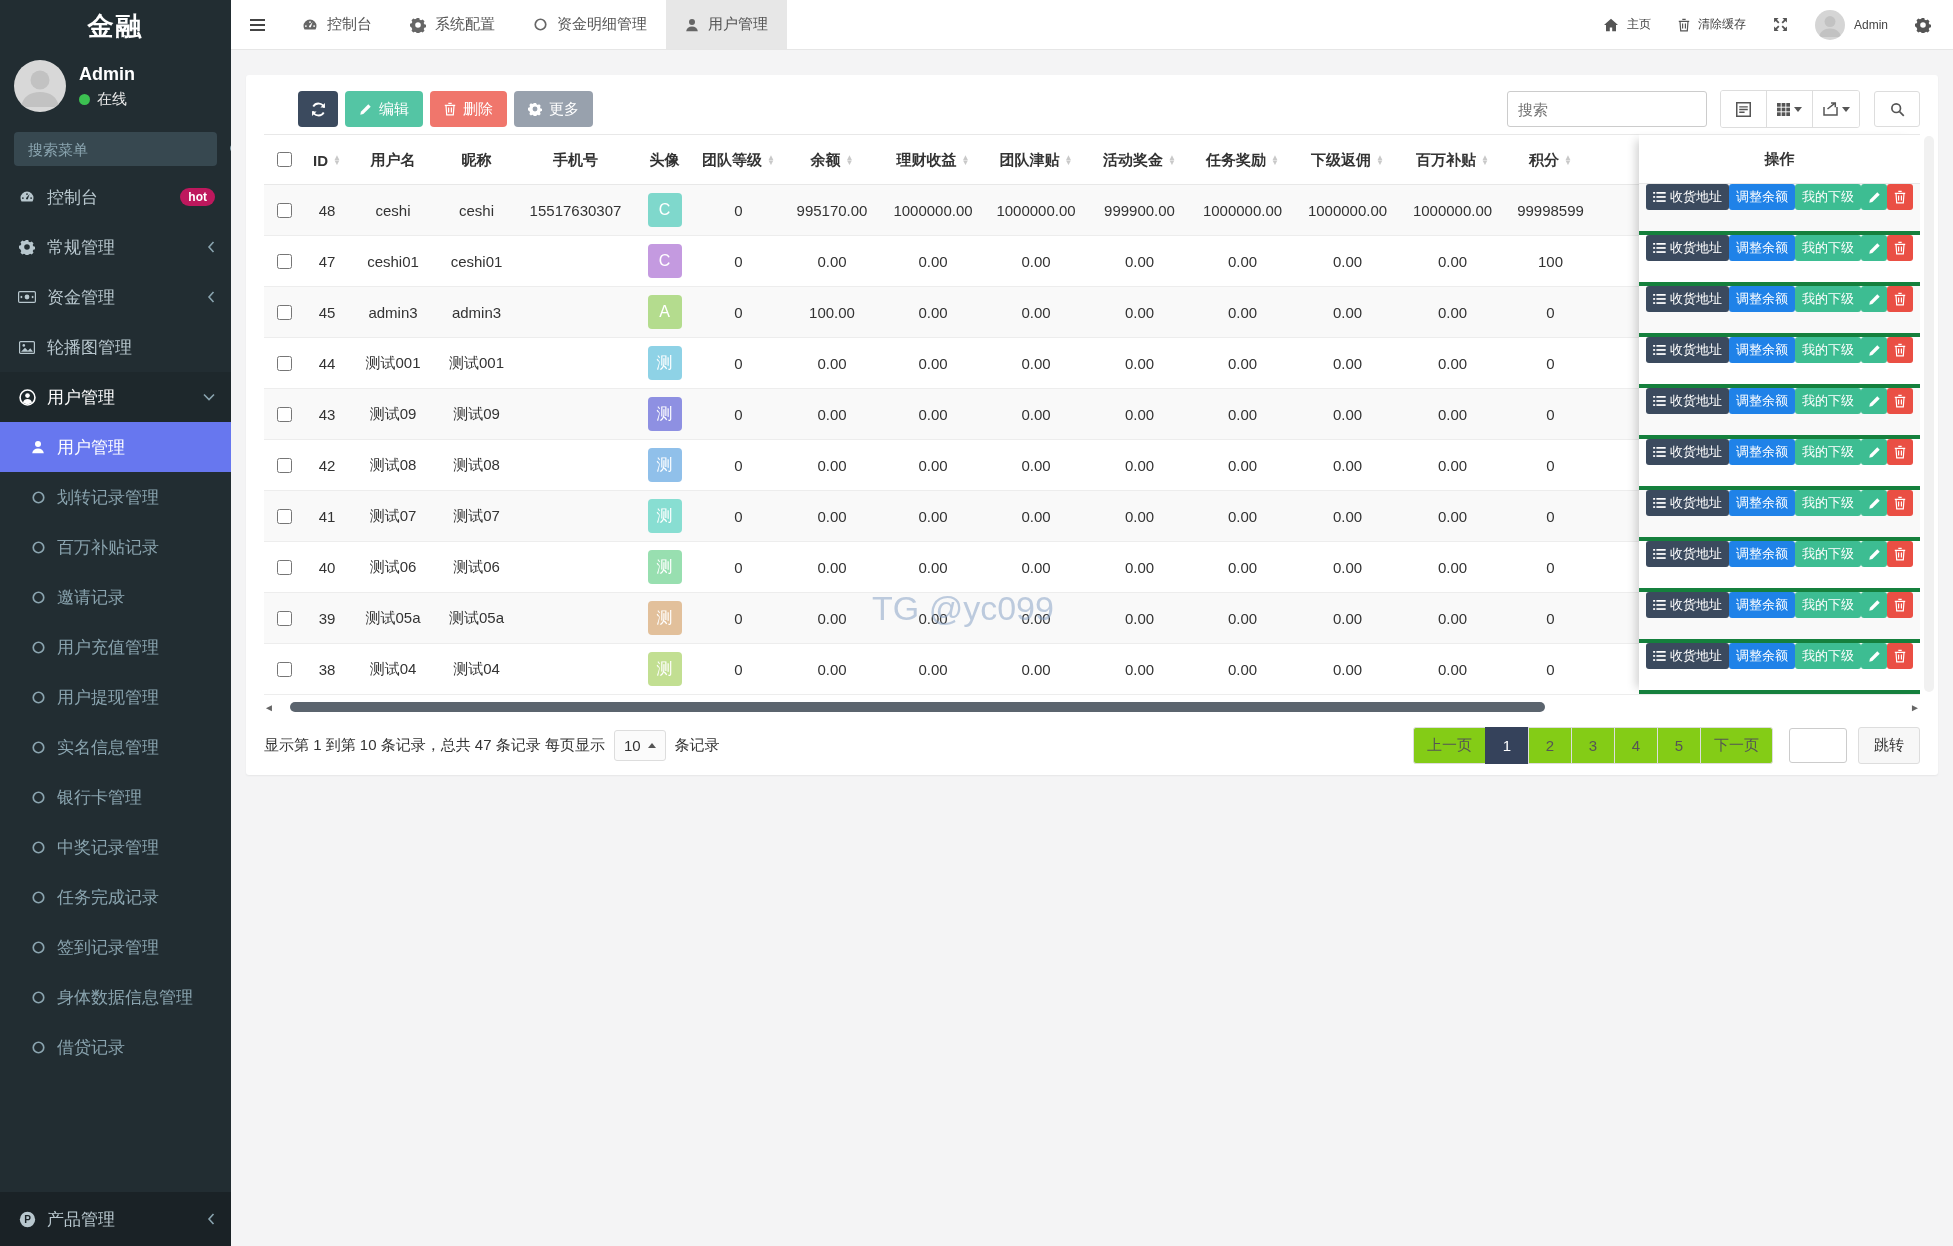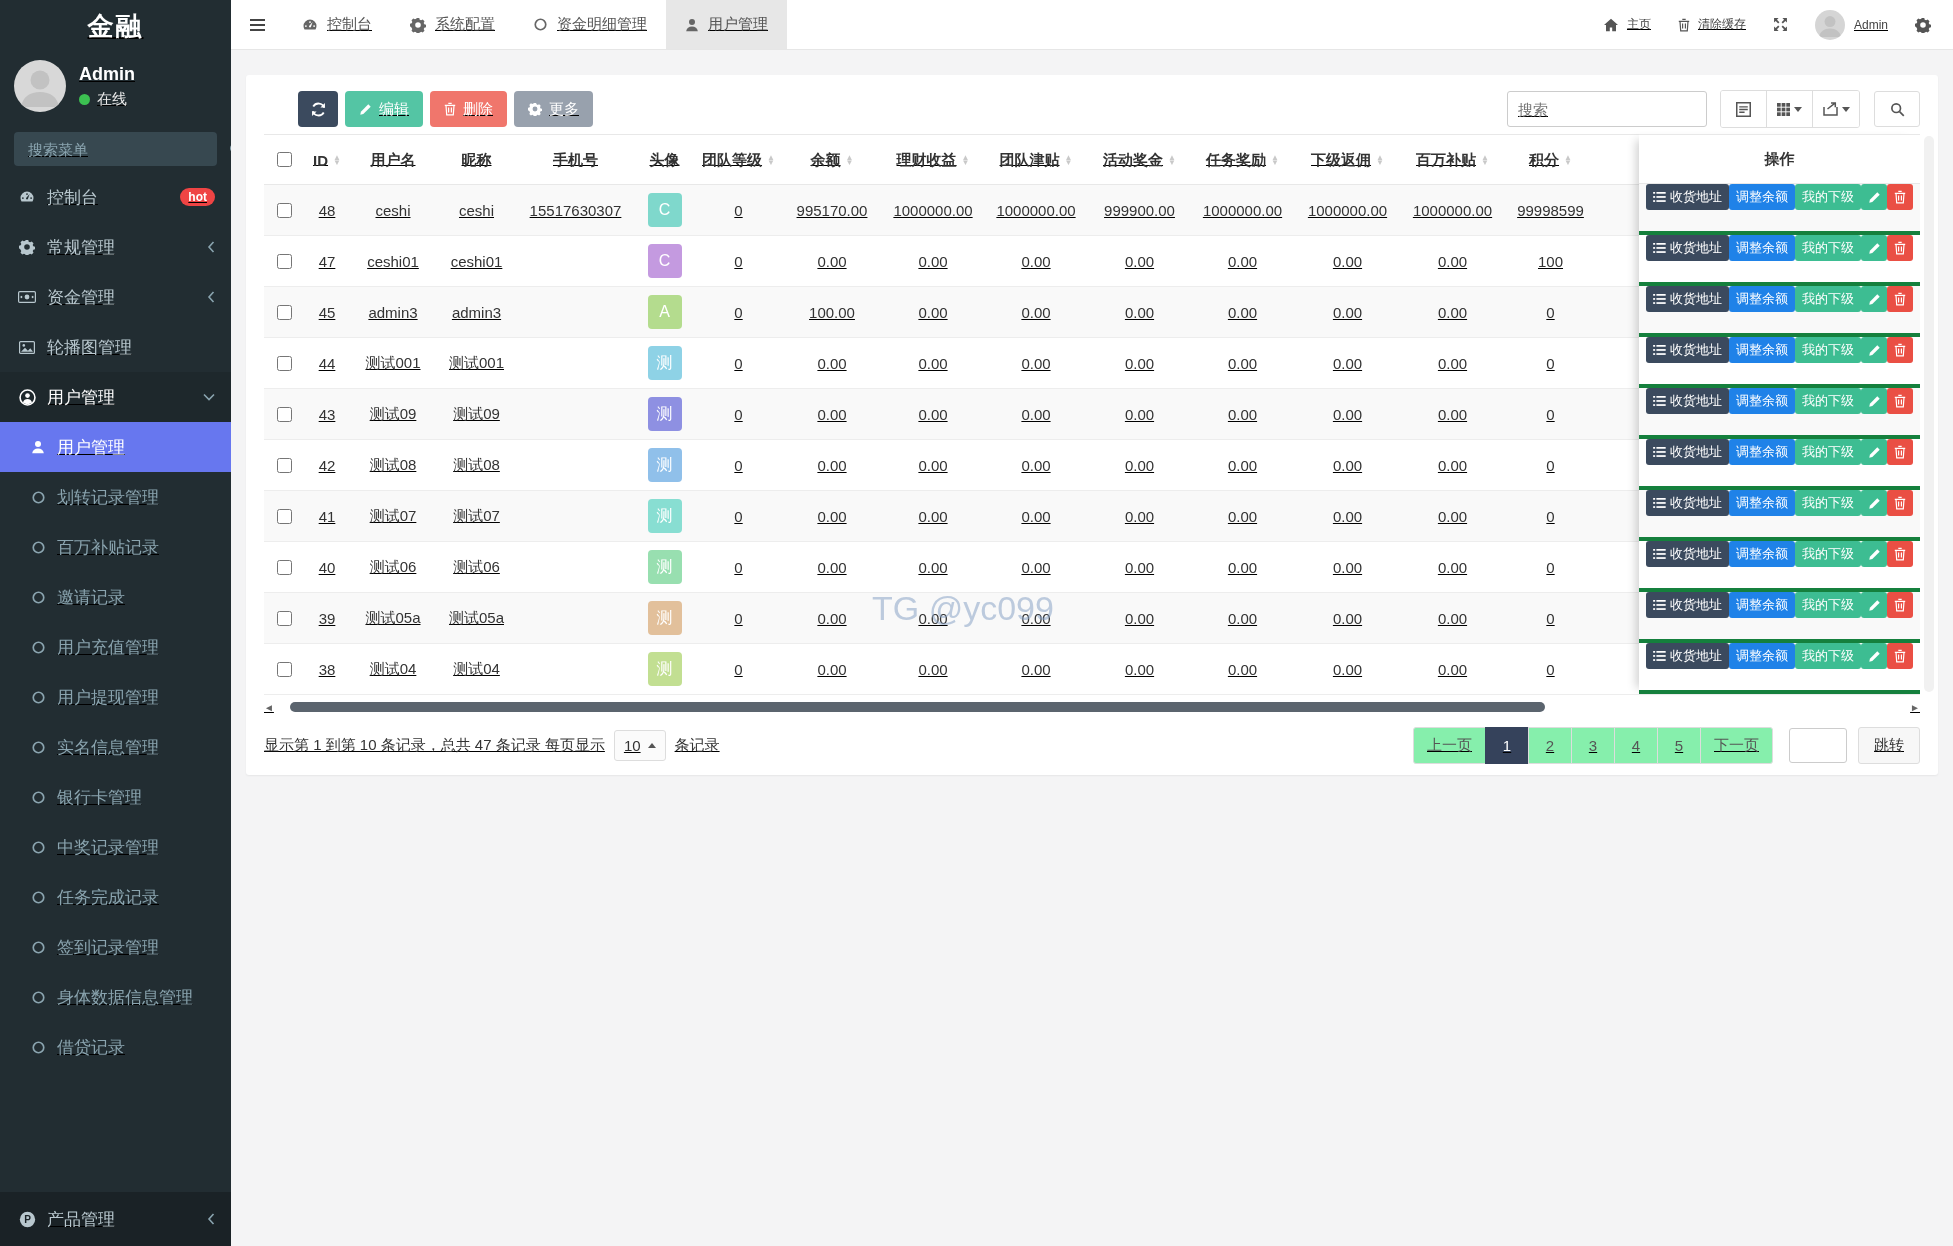--- a/index.html
+++ b/index.html
@@ -1,18 +1,18 @@
 <!DOCTYPE html>
 <html><head>
 <meta charset="utf-8">
 <style>
   * { box-sizing: border-box; }
   html,body { margin:0; padding:0; width:1953px; height:1246px; overflow:hidden;
     font-family:"Liberation Sans","DejaVu Sans",sans-serif; background:#f4f4f5; }
-  .app { display:flex; width:100%; height:100%;text-decoration:underline; }
+  .app { display:flex; width:100%; height:100%; }
 
   
   .sidebar { width:231px; flex-shrink:0; background:#222d32; color:#b8c7ce;
     display:flex; flex-direction:column; overflow:hidden; }
   .logo { height:52px; display:flex; align-items:center; justify-content:center;
     color:#fff; font-size:26px; font-weight:bold; letter-spacing:2px; flex-shrink:0;}
   .user-panel { display:flex; align-items:center; gap:13px; padding:8px 14px 10px; flex-shrink:0;}
   .avatar-lg { width:52px; height:52px; border-radius:50%; background:#d8d8d8; overflow:hidden; flex-shrink:0;}
   .user-name { color:#fff; font-weight:bold; font-size:18px; margin-bottom:5px;}
   .user-status { display:flex; align-items:center; gap:7px; font-size:15px; color:#ececec;}
@@ -116,21 +116,21 @@
   .hscroll .track { flex:1; position:relative; height:12px; margin:0 4px;}
   .hscroll .thumb { position:absolute; left:12px; top:1px; width:1255px; height:10px;
     background:#5b646e; border-radius:5px; cursor:grab;}
 
   
   .pager { display:flex; align-items:center; margin-top:13px; font-size:15px; color:#333;}
   .page-size { display:inline-flex; align-items:center; gap:7px; border:1px solid #ddd;
     background:#fbfbfb; border-radius:3px; padding:6px 9px; margin:0 9px; cursor:pointer;}
   .pager-right { margin-left:auto; display:flex; align-items:center;}
   .page-btns { display:flex; }
-  .pbtn { min-width:44px; height:37px; border:1px solid #ddd; background:#86efac; color:#555;
+  .pbtn { min-width:44px; height:37px; border:1px solid #ddd; background:#84cc16; color:#555;
     display:flex; align-items:center; justify-content:center; padding:0 13px; margin-left:-1px;
     font-size:15px; cursor:pointer;}
   .pbtn.first { border-radius:3px 0 0 3px; margin-left:0;}
   .pbtn.last { border-radius:0 3px 3px 0;}
   .pbtn.active { color:#fff; }
   .jump-input { width:58px; height:35px; border:1px solid #ccc; border-radius:3px; margin:0 11px 0 16px;
     font-size:15px; padding:0 8px; outline:none; font-family:inherit;}
   .jump-btn { height:37px; padding:0 15px; border:1px solid #ddd; border-radius:3px; background:#f7f7f7;
     color:#333; font-size:15px; font-family:inherit; cursor:pointer;}
   .ic svg { display:block; }
@@ -167,21 +167,21 @@
         </span>
     </div>
     <nav class="menu">
         <div class="menu-item">
           <span class="ic">
             <svg viewBox="0 0 16 16" width="16" height="16">
               <path fill="currentColor" d="M8 2.5A6.5 6.5 0 0 0 1.5 9c0 1.3.4 2.5 1 3.5h11c.6-1 1-2.2 1-3.5A6.5 6.5 0 0 0 8 2.5zm0 1.7a.9.9 0 1 1 0 1.8.9.9 0 0 1 0-1.8zM3.9 10a.9.9 0 1 1 0-1.8.9.9 0 0 1 0 1.8zm5 .1a1.1 1.1 0 0 1-1.8-1.2L10.6 5 8.9 10zm3.2-.1a.9.9 0 1 1 0-1.8.9.9 0 0 1 0 1.8z"></path>
             </svg>
           </span>
           <span>控制台</span>
-          <span class="badge-hot" style="background: #ef4444; text-align: right;">hot</span>
+          <span class="badge-hot" style="background: #be185d; text-align: right;">hot</span>
         </div>
         <div class="menu-item">
           <span class="ic">
             <svg viewBox="0 0 16 16" width="16" height="16">
               <path fill="currentColor" d="M6.7 1h2.6l.4 1.7c.5.1 1 .3 1.4.6l1.6-.8 1.8 1.8-.8 1.6c.3.4.5.9.6 1.4l1.7.4v2.6l-1.7.4c-.1.5-.3 1-.6 1.4l.8 1.6-1.8 1.8-1.6-.8c-.4.3-.9.5-1.4.6l-.4 1.7H6.7l-.4-1.7a5.6 5.6 0 0 1-1.4-.6l-1.6.8-1.8-1.8.8-1.6a5.6 5.6 0 0 1-.6-1.4L0 9.3V6.7l1.7-.4c.1-.5.3-1 .6-1.4l-.8-1.6 1.8-1.8 1.6.8c.4-.3.9-.5 1.4-.6zM8 5.2A2.8 2.8 0 1 0 8 10.8 2.8 2.8 0 0 0 8 5.2z"></path>
             </svg>
           </span>
           <span>常规管理</span>
           <span class="chev">
             <svg viewBox="0 0 8 12" width="8" height="12">

